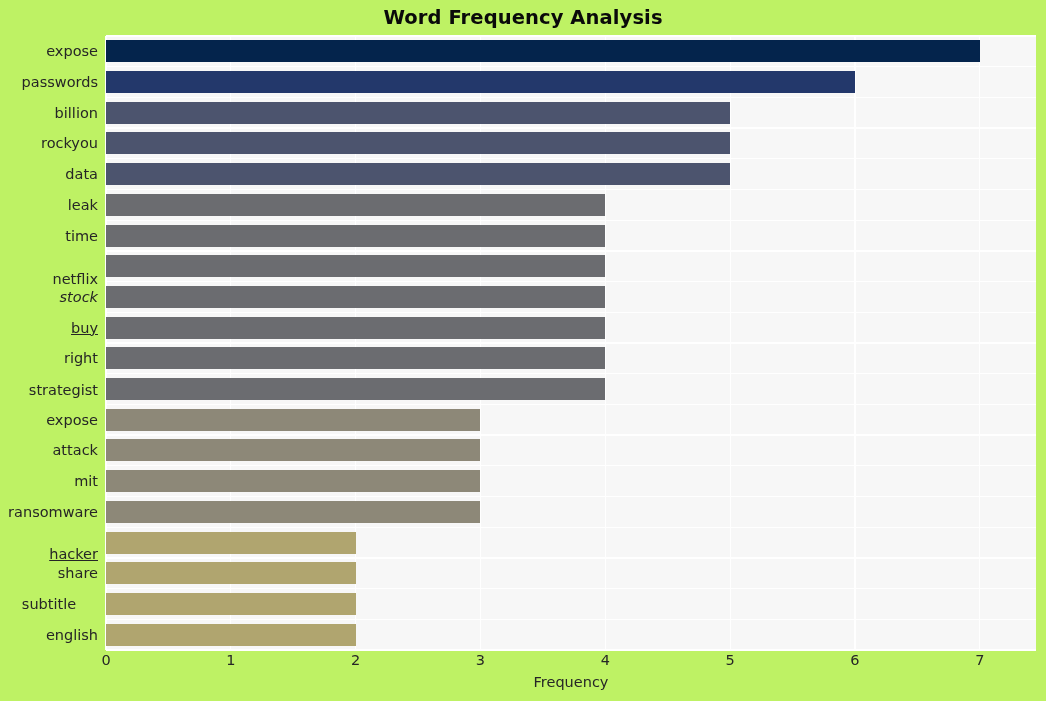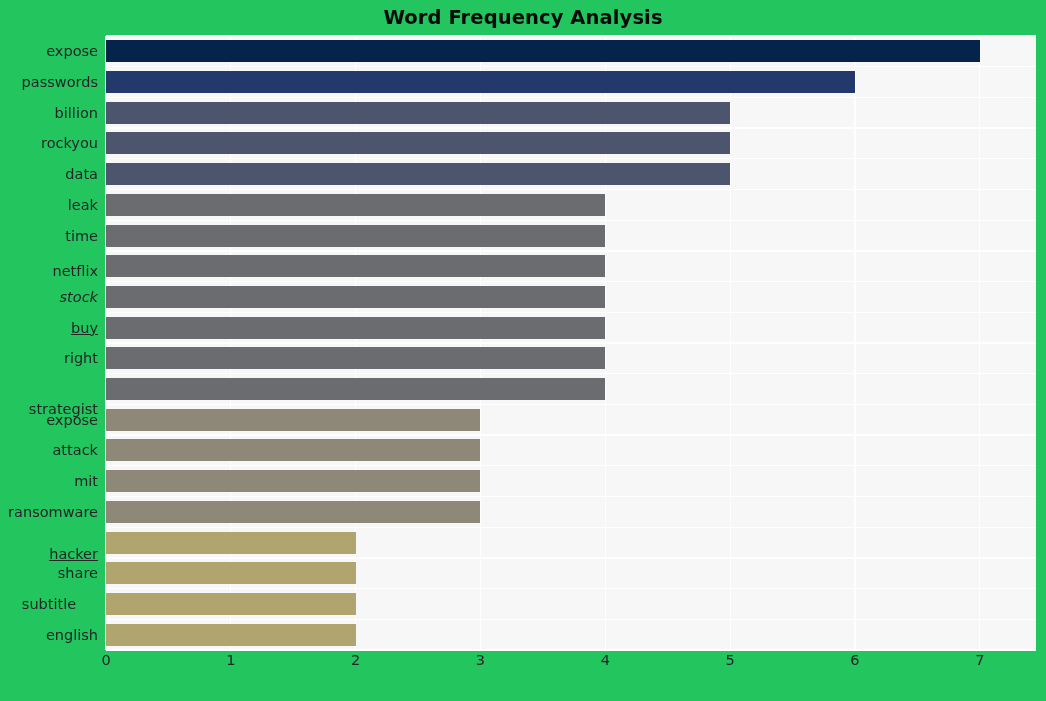--- a/index.html
+++ b/index.html
@@ -11,21 +11,21 @@
     width: 1046px;
     height: 701px;
     font-family: "DejaVu Sans", "Liberation Sans", sans-serif;
     overflow: hidden;
   }
 
   #figure {
     position: relative;
     width: 1046px;
     height: 701px;
-    background: #22c55e;
+    background: #bef264;
   }
 
   
   #chart-title {
     position: absolute;
     left: 0;
     top: 6px;
     width: 1046px;
     text-align: center;
     font-size: 19.5px;
@@ -177,25 +177,25 @@
   </div>
 
   <div id="ytick-layer">
       <div class="ytick" style="top: 1.35px;">expose</div>
       <div class="ytick" style="top: 32.05px;">passwords</div>
       <div class="ytick" style="top: 62.75px;">billion</div>
       <div class="ytick" style="top: 93.45px;">rockyou</div>
       <div class="ytick" style="top: 124.15px;">data</div>
       <div class="ytick" style="top: 154.85px;">leak</div>
       <div class="ytick" style="top: 185.55px;">time</div>
-      <div class="ytick" style="top: 221px;">netflix</div>
+      <div class="ytick" style="top: 229px;">netflix</div>
       <div class="ytick" style="top: 246.95px; font-style: italic;">stock</div>
       <div class="ytick" style="top: 277.65px; text-decoration: underline;">buy</div>
       <div class="ytick" style="top: 308.35px;">right</div>
-      <div class="ytick" style="top: 359px;">strategist</div>
+      <div class="ytick" style="top: 340px;">strategist</div>
       <div class="ytick" style="top: 369.75px;">expose</div>
       <div class="ytick" style="top: 400.45px;">attack</div>
       <div class="ytick" style="top: 431.15px;">mit</div>
       <div class="ytick" style="top: 461.85px;">ransomware</div>
       <div class="ytick" style="top: 504px; text-decoration: underline;">hacker</div>
       <div class="ytick" style="top: 523.25px;">share</div>
       <div class="ytick" style="top: 553.95px; text-align: center;">subtitle</div>
       <div class="ytick" style="top: 584.65px;">english</div>
     </div>
 
@@ -203,14 +203,15 @@
       <div class="xtick" style="left: 106px;">0</div>
       <div class="xtick" style="left: 230.832px;">1</div>
       <div class="xtick" style="left: 355.664px;">2</div>
       <div class="xtick" style="left: 480.497px;">3</div>
       <div class="xtick" style="left: 605.329px;">4</div>
       <div class="xtick" style="left: 730.161px;">5</div>
       <div class="xtick" style="left: 854.993px;">6</div>
       <div class="xtick" style="left: 979.826px;">7</div>
     </div>
 
+  <div id="xlabel">Frequency</div>
 
 </div>
 
 </body></html>

